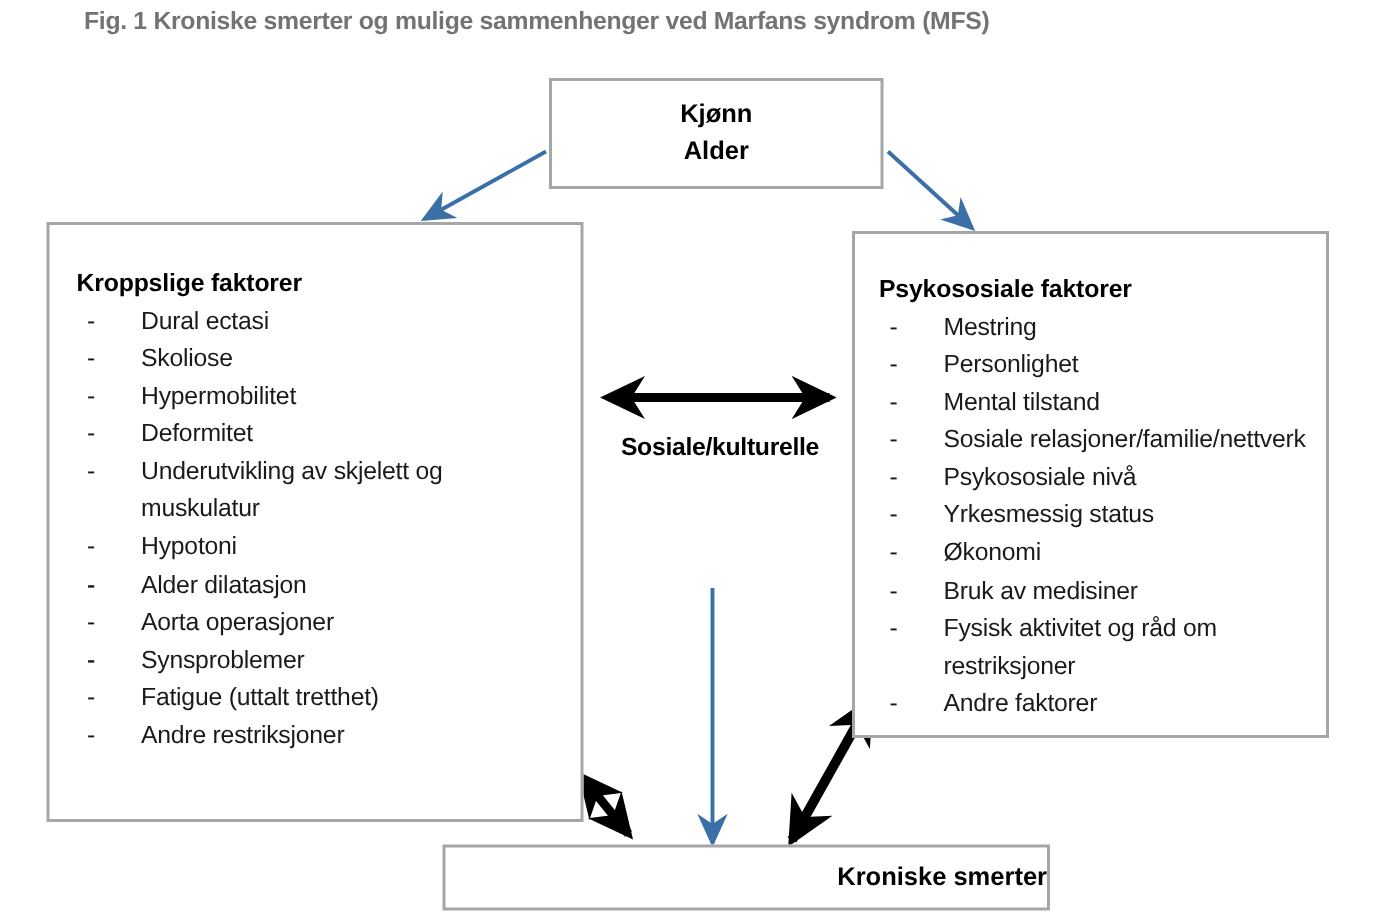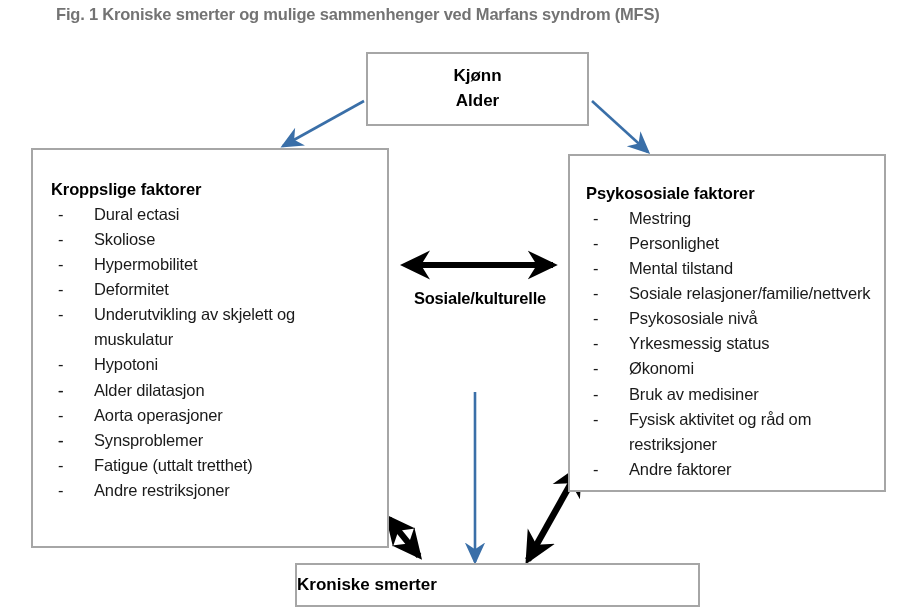--- a/index.html
+++ b/index.html
@@ -97,21 +97,21 @@
   }
 
   
   #box-chronic-pain {
     left: 295px;
     top: 563px;
     width: 405px;
     height: 44px;
     display: flex;
     align-items: center;
-    justify-content: flex-start;
+    justify-content: flex-end;
   }
   #box-chronic-pain .line {
     font-size: 17px;
     font-weight: bold;
     color: #000000;
   }
 
   
   #env-label {
     position: absolute;

